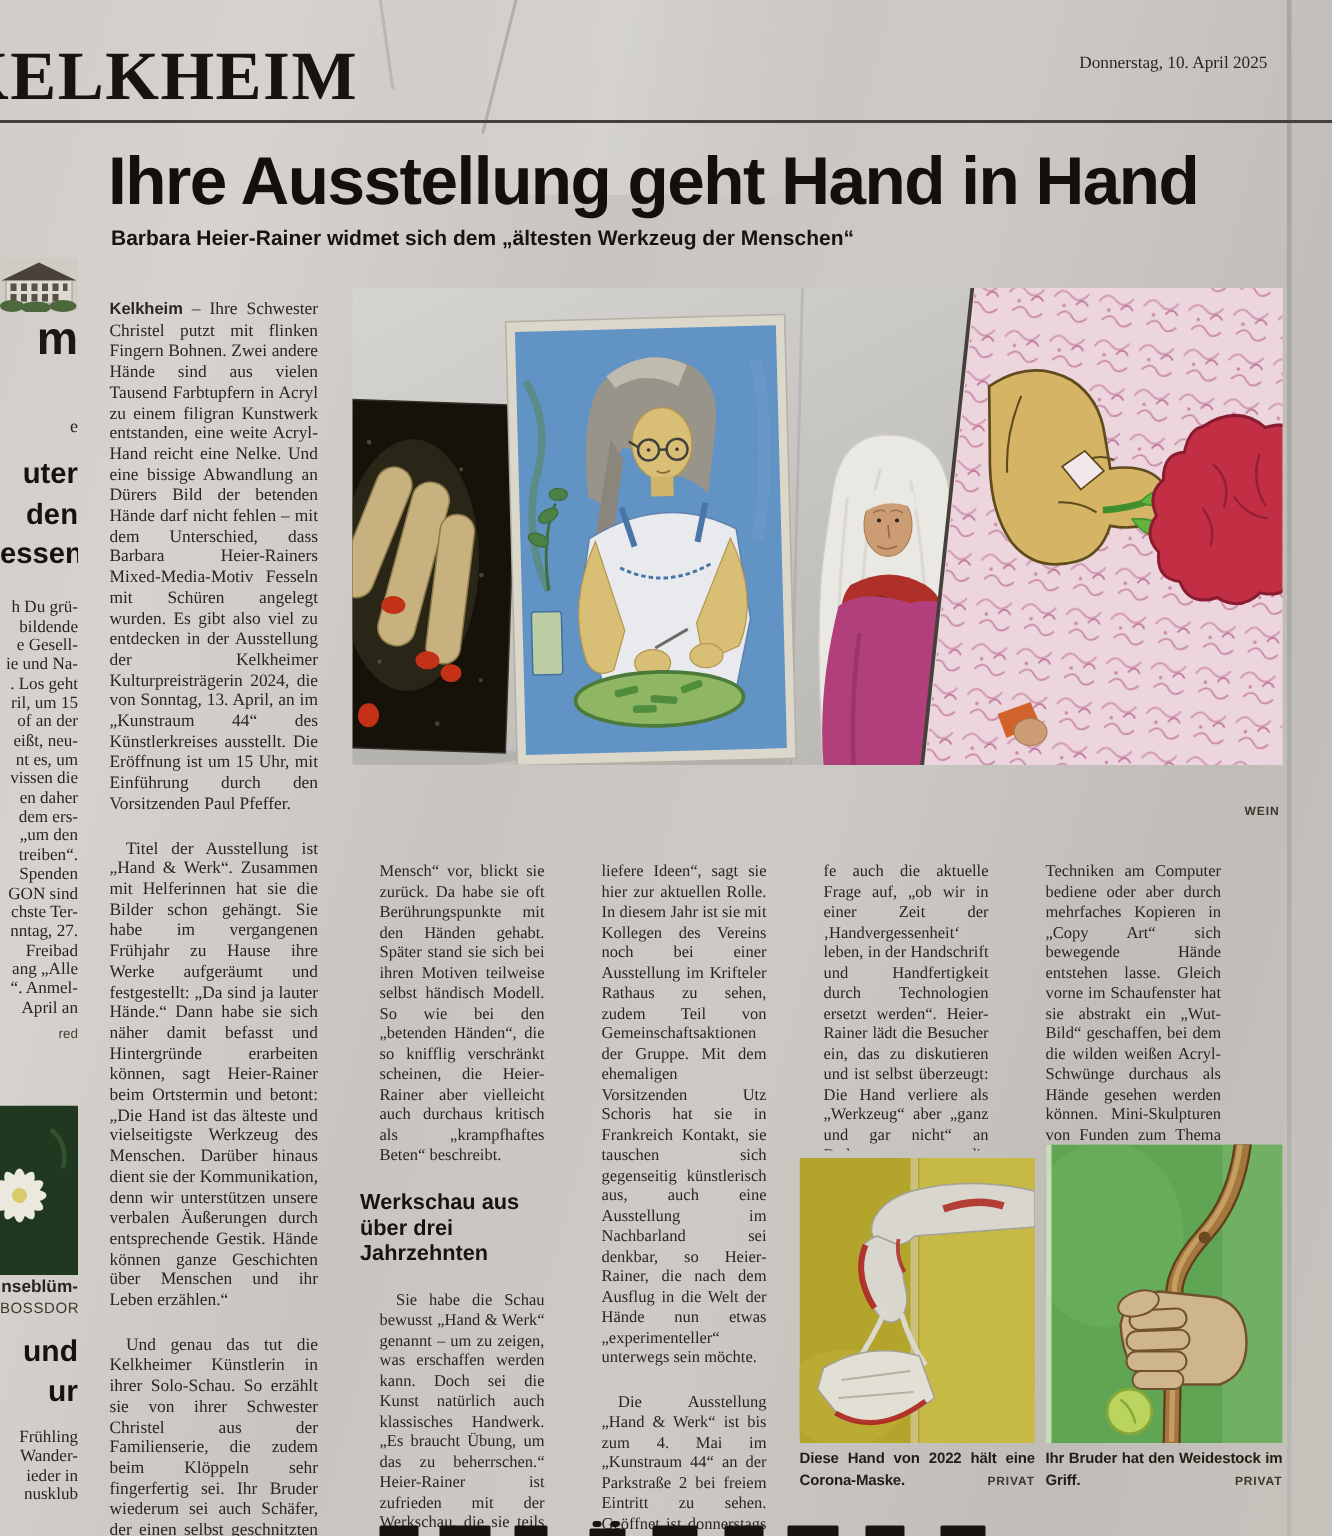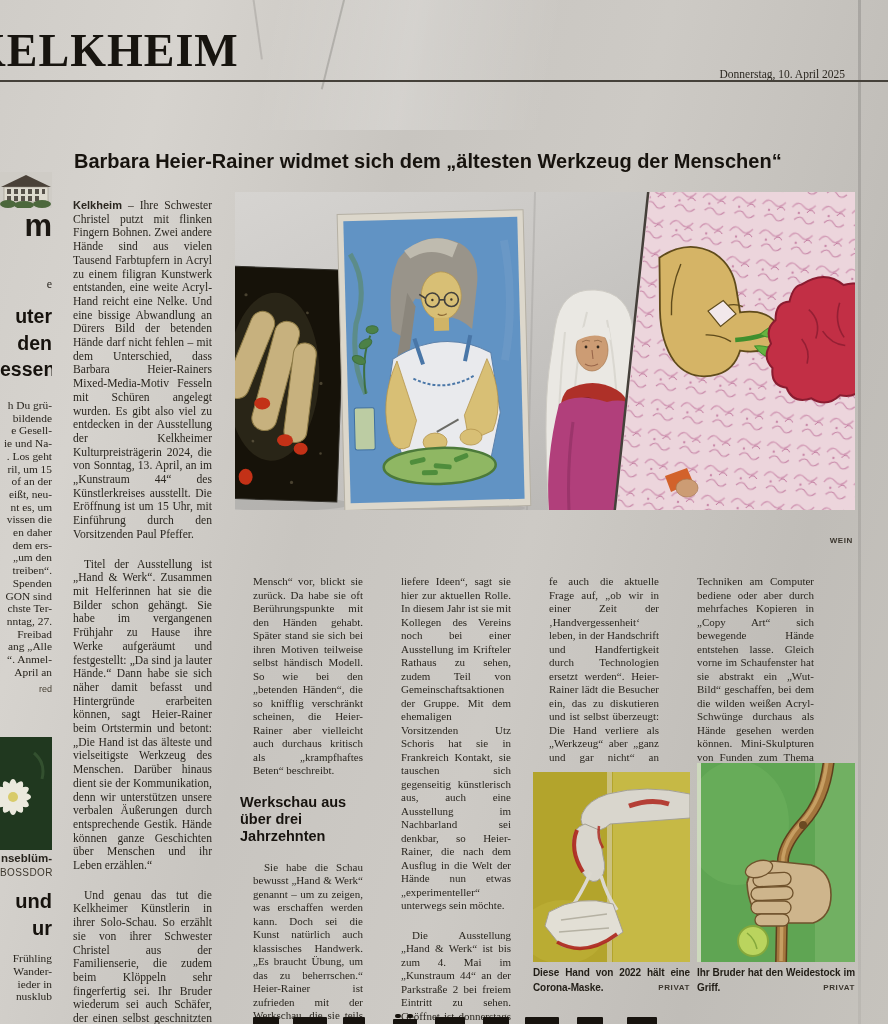--- a/index.html
+++ b/index.html
@@ -6,27 +6,27 @@
   .page{position:relative;width:888px;height:1024px;overflow:hidden;margin:0 auto;
     background:linear-gradient(105deg,#d0cdc8 0%,#d6d3ce 16%,#c8c5c0 38%,#cdcac5 58%,#c0bdb8 82%,#c6c3bd 100%);
     font-family:"Liberation Serif",serif;color:#28241d;}
   .shine{position:absolute;left:0;top:0;width:888px;height:130px;
     background:linear-gradient(100deg,transparent 30%,rgba(255,255,255,.22) 46%,transparent 62%);}
   .crease1{position:absolute;left:344px;top:-4px;width:2px;height:96px;background:rgba(110,108,104,.32);transform:rotate(14deg);transform-origin:top;}
   .crease2{position:absolute;left:252px;top:-4px;width:2px;height:64px;background:rgba(125,122,118,.28);transform:rotate(-8deg);transform-origin:top;}
   .crease3{position:absolute;left:858px;top:0;width:3px;height:1024px;background:linear-gradient(rgba(0,0,0,.14),rgba(0,0,0,.05));}
 
   .masthead-title{position:absolute;left:-30px;top:24px;font-weight:bold;font-size:46px;letter-spacing:1px;color:#17140f;}
-  .masthead-date{position:absolute;top:68px;right:43px;font-size:11.5px;color:#2b2720;}
+  .masthead-date{position:absolute;top:36px;right:43px;font-size:11.5px;color:#2b2720;}
   .masthead-rule{position:absolute;top:80px;left:0;width:888px;height:2px;background:#45413a;}
 
   .headline{position:absolute;left:72px;top:95px;width:810px;margin:0;font-family:"Liberation Sans",sans-serif;
     font-weight:bold;font-size:45px;letter-spacing:-1px;color:#13100c;}
   .subheadline{position:absolute;left:74px;top:150px;width:810px;margin:0;font-family:"Liberation Sans",sans-serif;
-    font-weight:bold;font-size:20px;color:#17130e;}
+    font-weight:bold;font-size:14px;color:#17130e;}
 
   .col{position:absolute;text-align:justify;font-size:11px;line-height:13.5px;color:#2a261f;hyphens:auto;}
   .col p{margin:16px;}
   .col p.ind{text-indent:11px;}
   .col1{left:57px;top:183px;width:171px;font-size:11.6px;line-height:13.7px;}
   .col2{left:237px;top:559px;width:142px;}
   .col3{left:385px;top:559px;width:142px;}
   .col4{left:533px;top:559px;width:142px;height:208px;overflow:hidden;}
   .col5{left:681px;top:559px;width:149px;}
   b.lead{font-family:"Liberation Sans",sans-serif;font-size:11px;}
@@ -71,20 +71,21 @@
 <div class="page">
   <div class="shine"></div>
   <div class="crease1"></div>
   <div class="crease2"></div>
   <div class="crease3"></div>
 
   <div class="masthead-title">KELKHEIM</div>
   <div class="masthead-date">Donnerstag, 10. April 2025</div>
   <div class="masthead-rule"></div>
 
+  <h1 class="headline">Ihre Ausstellung geht Hand in Hand</h1>
   <h2 class="subheadline">Barbara Heier-Rainer widmet sich dem „ältesten Werkzeug der Menschen“</h2>
 
   <aside class="left-strip">
     <svg class="ls-building" width="52" height="36" viewBox="0 0 52 36">
       <rect width="52" height="36" fill="#cfccc6"></rect>
       <polygon points="1,15 26,3 51,15" fill="#4a4138"></polygon>
       <rect x="4" y="15" width="44" height="15" fill="#dedacf" stroke="#8f887c" stroke-width="0.5"></rect>
       <g fill="#57514a">
         <rect x="7" y="17" width="4" height="5"></rect>
           <rect x="14" y="17" width="4" height="5"></rect>

